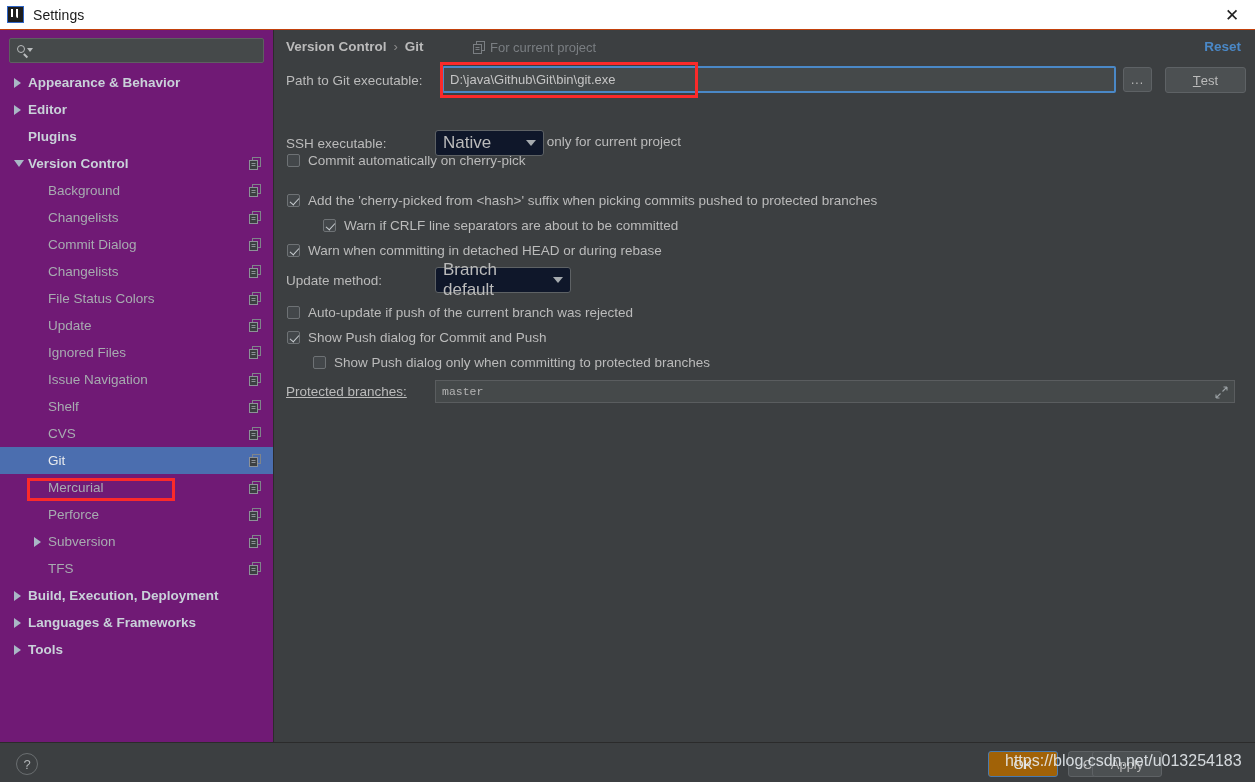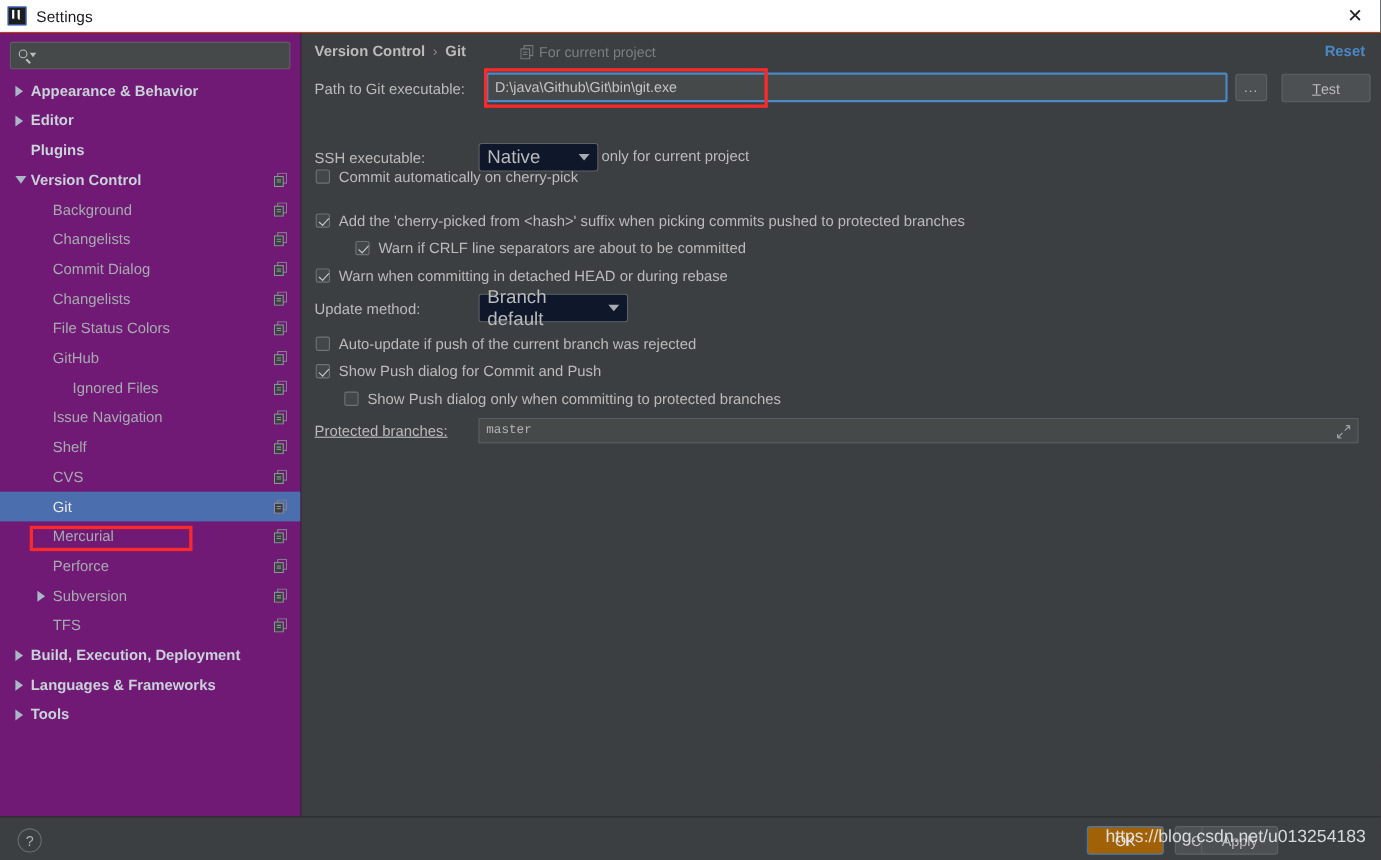--- a/index.html
+++ b/index.html
@@ -332,29 +332,29 @@
           <span class="row-label">File Status Colors</span>
           <svg class="proj-icon" viewBox="0 0 12 13">
             <rect x="3.5" y="0.5" width="8" height="9" fill="none" stroke="#7f848a"></rect>
             <rect x="0.5" y="3.5" width="8" height="9" fill="#3c3f41" stroke="#8d9298"></rect>
             <line x1="2.5" y1="6.5" x2="6.5" y2="6.5" stroke="#8d9298"></line>
             <line x1="2.5" y1="8.5" x2="6.5" y2="8.5" stroke="#8d9298"></line>
           </svg>
         </div>
         <div class="tree-row child" style="padding-left: 34px;">
           <span class="arrow-slot"></span>
-          <span class="row-label">GitHub</span>
-          <svg class="proj-icon" viewBox="0 0 12 13">
-            <rect x="3.5" y="0.5" width="8" height="9" fill="none" stroke="#7f848a"></rect>
-            <rect x="0.5" y="3.5" width="8" height="9" fill="#3c3f41" stroke="#8d9298"></rect>
-            <line x1="2.5" y1="6.5" x2="6.5" y2="6.5" stroke="#8d9298"></line>
-            <line x1="2.5" y1="8.5" x2="6.5" y2="8.5" stroke="#8d9298"></line>
-          </svg>
-        </div>
-        <div class="tree-row child" style="padding-left: 52px;">
+          <span class="row-label">Update</span>
+          <svg class="proj-icon" viewBox="0 0 12 13">
+            <rect x="3.5" y="0.5" width="8" height="9" fill="none" stroke="#7f848a"></rect>
+            <rect x="0.5" y="3.5" width="8" height="9" fill="#3c3f41" stroke="#8d9298"></rect>
+            <line x1="2.5" y1="6.5" x2="6.5" y2="6.5" stroke="#8d9298"></line>
+            <line x1="2.5" y1="8.5" x2="6.5" y2="8.5" stroke="#8d9298"></line>
+          </svg>
+        </div>
+        <div class="tree-row child" style="padding-left: 34px;">
           <span class="arrow-slot"></span>
           <span class="row-label">Ignored Files</span>
           <svg class="proj-icon" viewBox="0 0 12 13">
             <rect x="3.5" y="0.5" width="8" height="9" fill="none" stroke="#7f848a"></rect>
             <rect x="0.5" y="3.5" width="8" height="9" fill="#3c3f41" stroke="#8d9298"></rect>
             <line x1="2.5" y1="6.5" x2="6.5" y2="6.5" stroke="#8d9298"></line>
             <line x1="2.5" y1="8.5" x2="6.5" y2="8.5" stroke="#8d9298"></line>
           </svg>
         </div>
         <div class="tree-row child" style="padding-left: 34px;">

